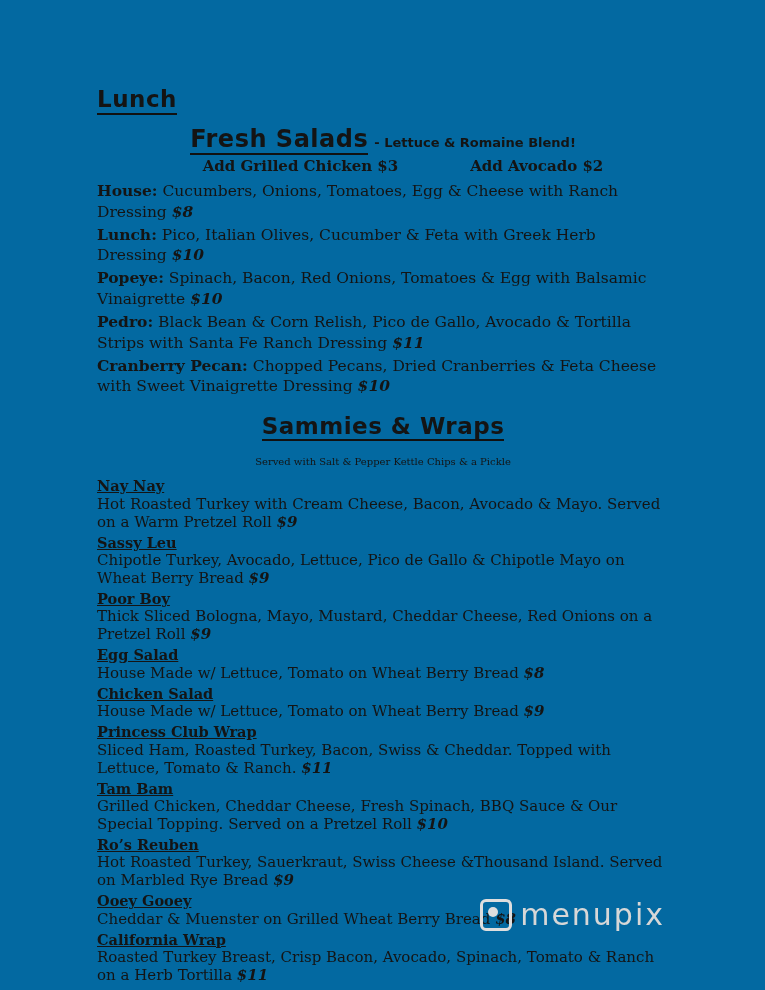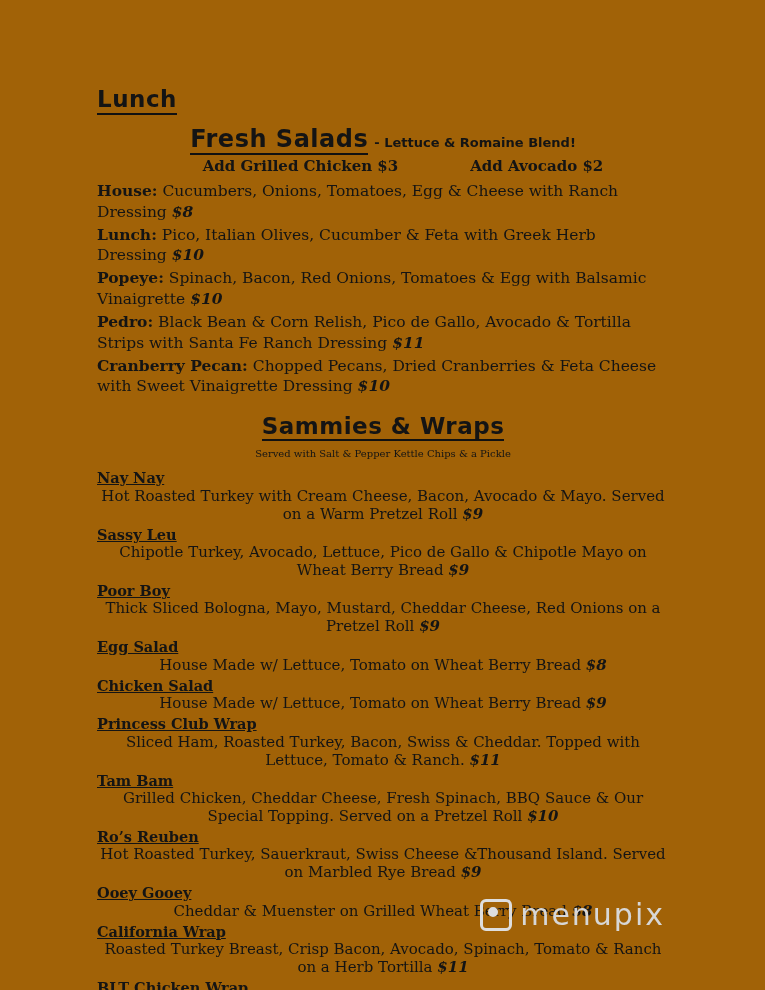--- a/index.html
+++ b/index.html
@@ -1,37 +1,37 @@
 <!DOCTYPE html>
 <html><head>
 <meta charset="utf-8">
 <style>
   html,body{margin:0;padding:0;background:#e9e9e9;}
   .page{
-    width:765px;height:990px;background:#a16207;position:relative;
+    width:765px;height:990px;background:#0369a1;position:relative;
     font-family:"DejaVu Serif","Liberation Serif",serif;color:#141414;
     overflow:hidden;margin:0 auto;box-sizing:border-box;
     padding:86px 96px 12px 97px;
   }
   .hand{font-family:"DejaVu Sans","Liberation Sans",sans-serif;font-weight:700;letter-spacing:.5px;}
   .lunch-title{display:inline-block;font-size:23px;border-bottom:2.5px solid #111;padding-bottom:1px;margin-bottom:10px;}
   .center{text-align:center;}
   .salads-heading{font-size:24px;margin-bottom:2px;}
   .salads-heading .main{border-bottom:2px solid #111;padding-bottom:0;}
   .salads-heading .suffix{font-size:13px;font-weight:700;letter-spacing:0;margin-left:6px;text-align:right;}
   .addons{font-weight:700;font-size:15px;margin:4px 0 6px 40px;display:flex;justify-content:center;gap:72px;}
   .salad-item{font-size:15.5px;line-height:1.28;margin-bottom:2px;}
   .b{font-weight:700;}
   .price{font-weight:700;font-style:italic;}
-  .sammies-heading{font-size:23px;margin-top:16px;margin-bottom:9px;}
+  .sammies-heading{font-size:23px;margin-top:16px;margin-bottom:17px;}
   .sammies-heading .main{border-bottom:2px solid #111;}
   .sub{font-size:10px;margin-bottom:10px;}
   .menu-item{margin-bottom:3px;}
   .item-name{font-weight:700;font-size:14.5px;line-height:1.2;text-decoration:underline;}
-  .item-desc{font-size:15px;line-height:1.2;text-align:center;}
+  .item-desc{font-size:15px;line-height:1.2;}
   .watermark{
     position:absolute;right:100px;bottom:58px;display:flex;align-items:center;gap:8px;
     color:#d7d7d7;font-family:"DejaVu Sans","Liberation Sans",sans-serif;
     font-size:30px;letter-spacing:2px;font-weight:400;
   }
   .wm-icon{width:26px;height:26px;border:3px solid #dedede;border-radius:6px;position:relative;}
   .wm-icon::after{content:"";position:absolute;left:5px;top:5px;width:10px;height:10px;border-radius:50%;background:#dedede;}
 </style>
 </head>
 <body>

